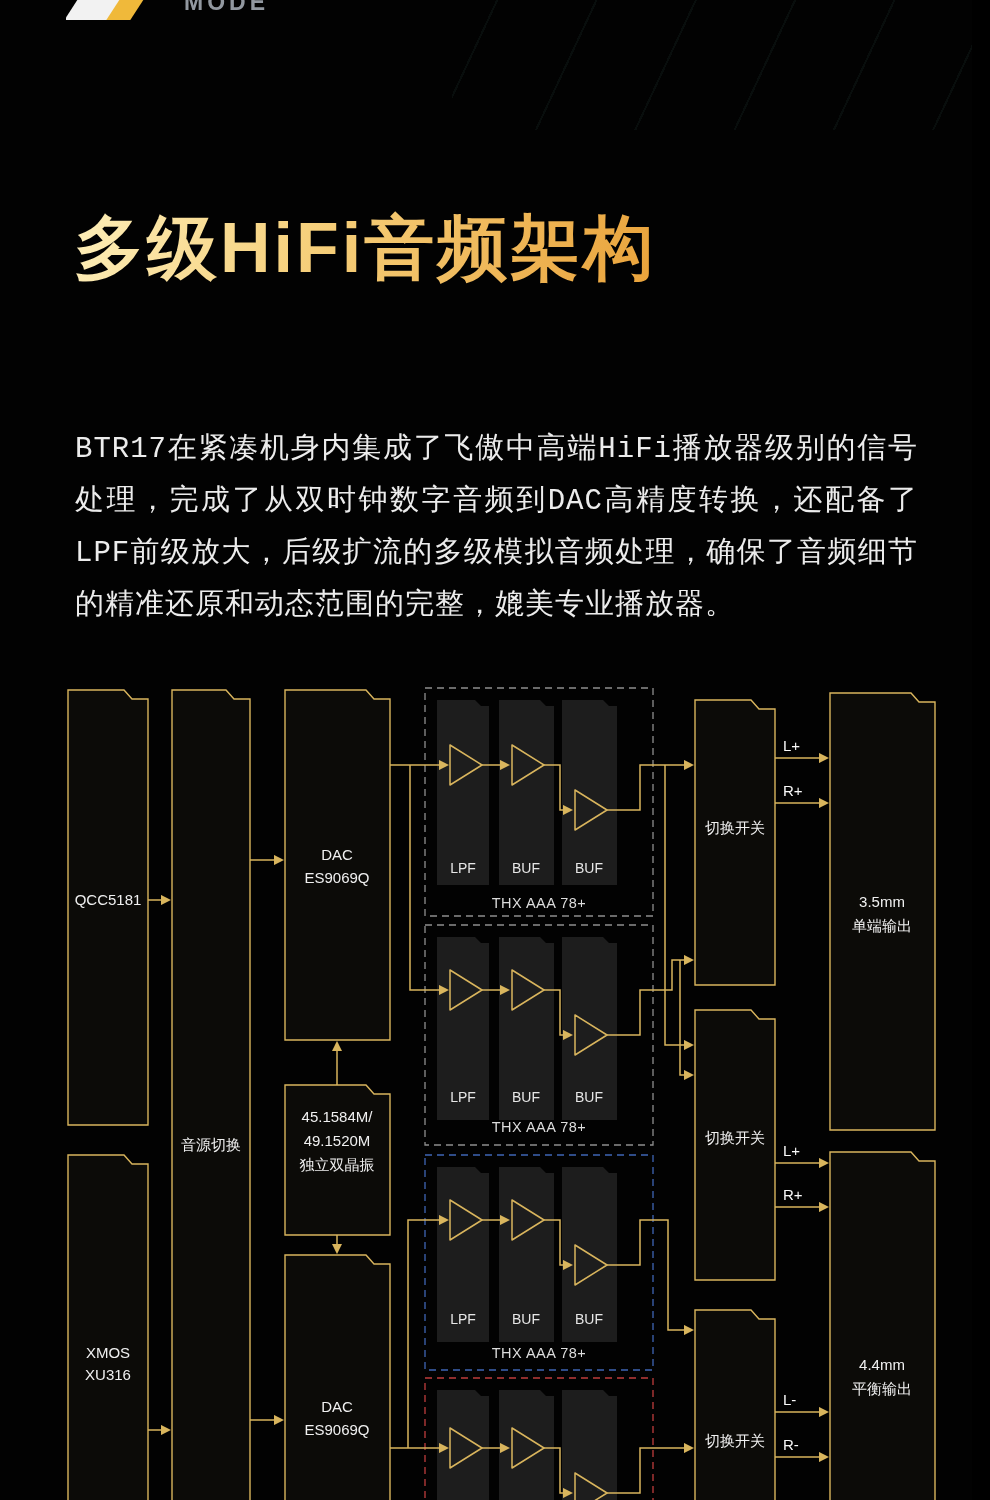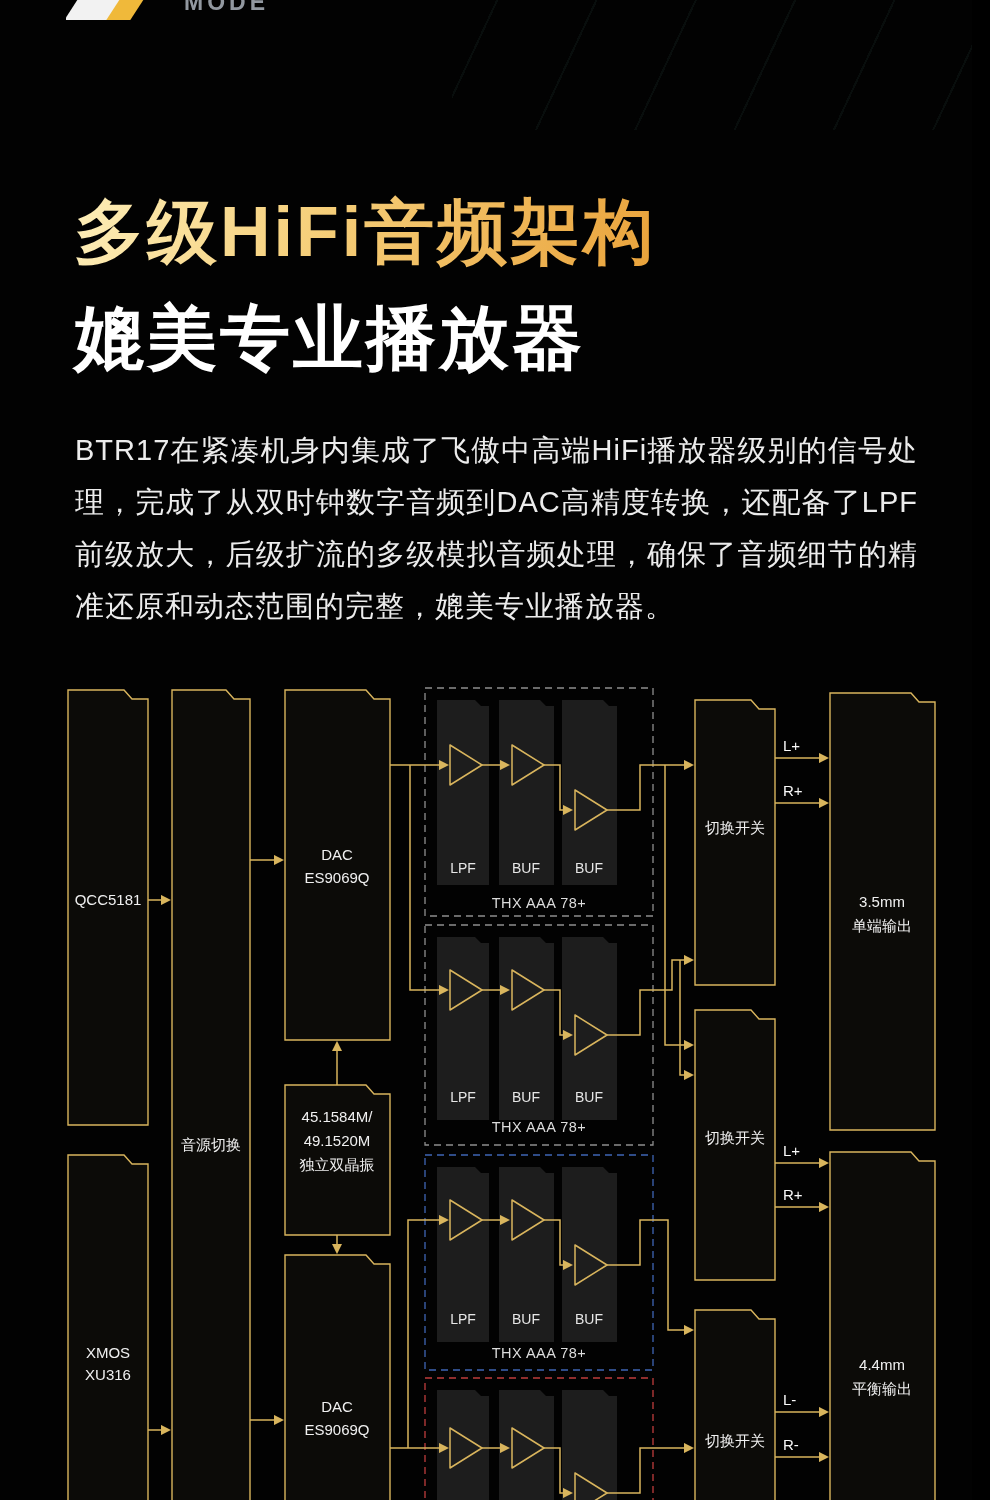--- a/index.html
+++ b/index.html
@@ -14,29 +14,30 @@
       rgba(90,160,145,0.10) 40px 42px, transparent 42px 90px);
     opacity:.7; pointer-events:none;
   }
   .logo-frag { position:absolute; top:0; left:66px; width:230px; height:22px; overflow:hidden; }
   .logo-white { position:absolute; top:-16px; left:10px; width:44px; height:36px; background:#f2f2f2; transform:skewX(-33deg); }
   .logo-gold  { position:absolute; top:-16px; left:52px; width:24px; height:36px; background:#f0b93a; transform:skewX(-33deg); }
   .logo-text  { position:absolute; top:-11px; left:118px; font-size:23px; font-weight:700; color:#9298a0; letter-spacing:4px; }
   
   .title { position:absolute; left:74px; font-size:70px; font-weight:800; letter-spacing:3px; white-space:nowrap; }
   .title-1 {
-    top:186px;
+    top:202px;
     background:linear-gradient(105deg,#fdeeb9 0%,#f6d07c 40%,#e9a23a 100%);
     -webkit-background-clip:text; background-clip:text; color:transparent;
   }
   .title-2 { top:292px; color:#ffffff; }
   .para {
     position:absolute; left:75px; top:424px; width:843px;
     font-size:29px; line-height:52px; color:#ececec; letter-spacing:1px;
     text-align:justify;
+    font-family:Liberation Mono, monospace;
   }
   
   .diagram { position:absolute; left:0; top:670px; }
   .gbox { fill:#0c0b08; stroke:#d9b55d; stroke-width:1.4; }
   .ibox { fill:#1d1d1d; }
   .dashbox { fill:none; stroke-width:1.3; stroke-dasharray:7 5; }
   .dash-gray { stroke:#8f8f8f; }
   .dash-blue { stroke:#3f66b5; }
   .dash-red  { stroke:#bf3d3d; }
   .wire { fill:none; stroke:#d9b55d; stroke-width:1.5; marker-end:url(#arrowhead); }
@@ -54,21 +55,20 @@
 
   <div class="top-fx"></div>
 
   <div class="logo-frag">
     <div class="logo-white"></div>
     <div class="logo-gold"></div>
     <span class="logo-text">MODE</span>
   </div>
 
   <div class="title title-1">多级HiFi音频架构</div>
-  <div class="title title-2">媲美专业播放器</div>
 
   <div class="para">BTR17在紧凑机身内集成了飞傲中高端HiFi播放器级别的信号处理，完成了从双时钟数字音频到DAC高精度转换，还配备了LPF前级放大，后级扩流的多级模拟音频处理，确保了音频细节的精准还原和动态范围的完整，媲美专业播放器。</div>
 
   <svg class="diagram" width="990" height="830" viewBox="0 0 990 830">
     <defs>
       <marker id="arrowhead" viewBox="0 0 10 10" refX="8" refY="5" markerWidth="7" markerHeight="7" orient="auto-start-reverse">
         <path d="M0 0 L10 5 L0 10 Z" fill="#d9b55d"></path>
       </marker>
     </defs>
 

